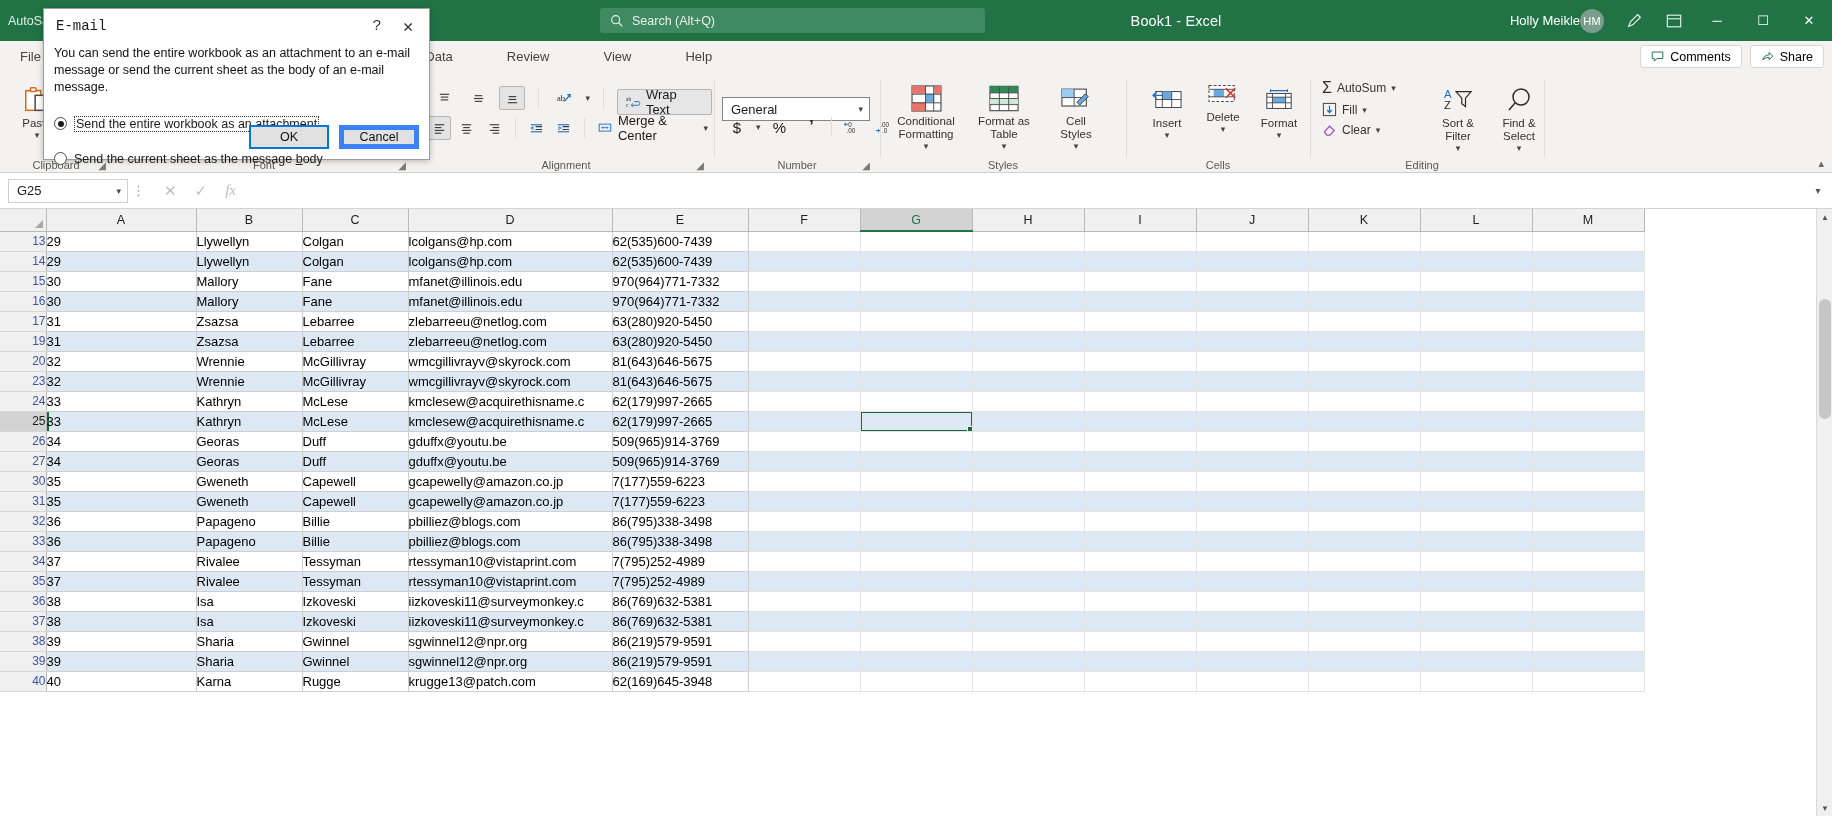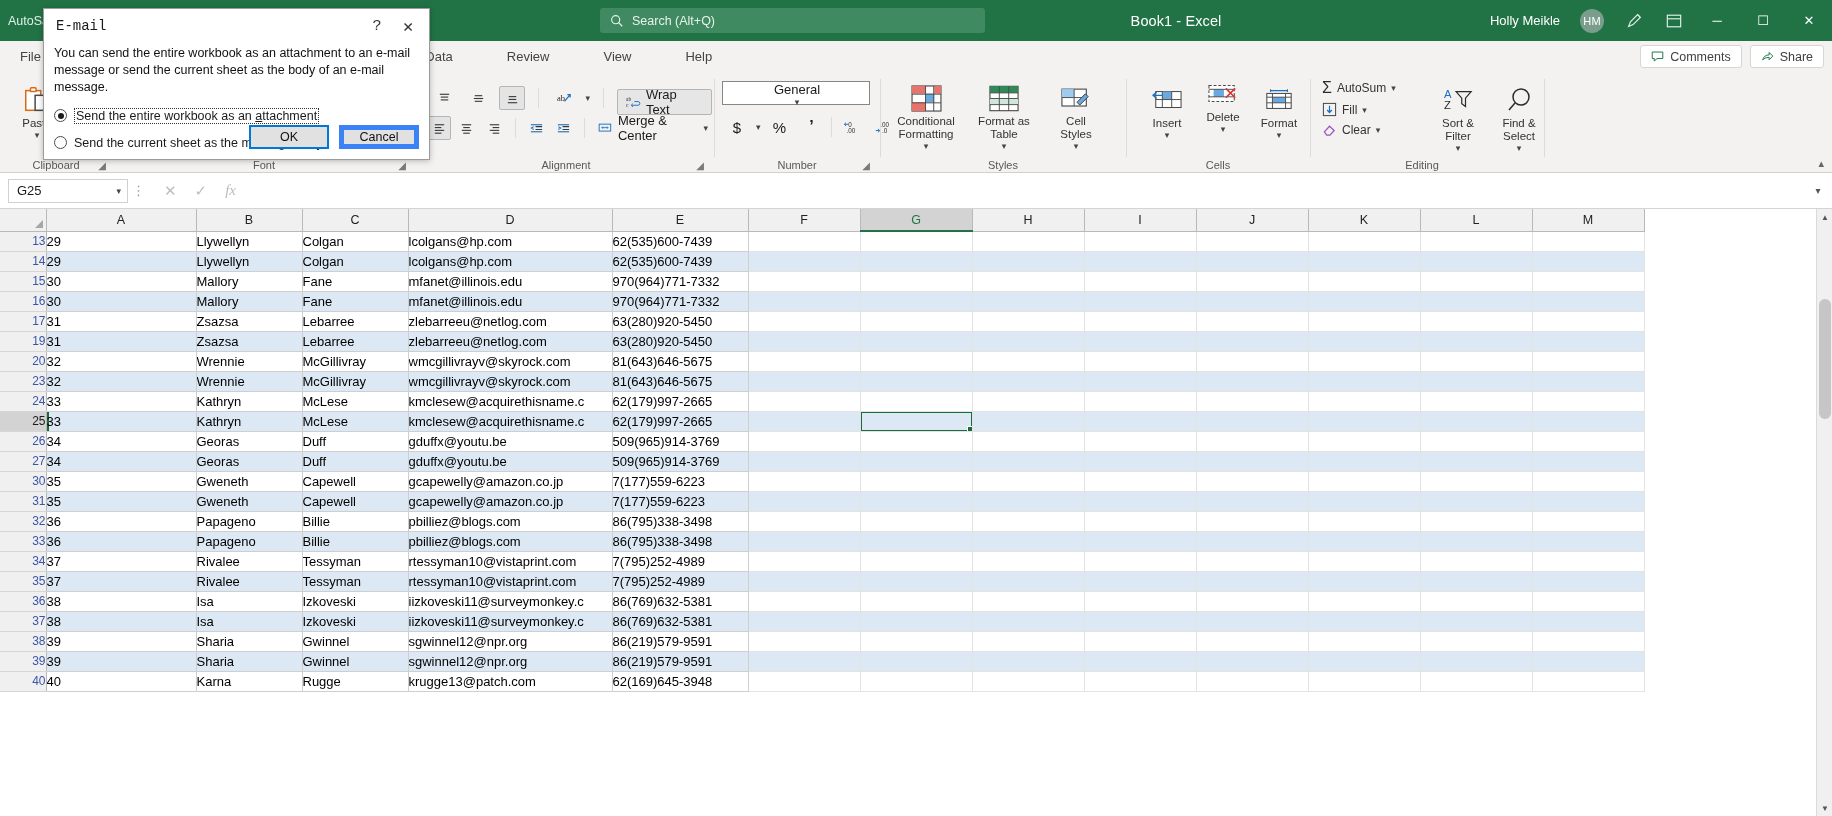--- a/index.html
+++ b/index.html
@@ -19,21 +19,21 @@
   }
   .tb-left { display:flex; align-items:center; gap:6px; padding-left:8px; width:520px; }
   .tb-autosave { font-size:12.5px; color:#dff0e6; white-space:nowrap; }
   .tb-title { flex:1; text-align:center; font-size:14.5px; color:#fff; letter-spacing:.1px;}
   .tb-search {
     position:absolute; left:600px; top:8px; width:385px; height:25px;
     background:#3f8a60; border-radius:3px; display:flex; align-items:center;
     padding-left:10px; gap:8px; color:#e8f3ec; font-size:12.5px;
   }
   .tb-right { position:absolute; right:0; top:0; height:41px; display:flex; align-items:center; }
-  .tb-user { display:flex; align-items:center; gap:20px; font-size:13px; color:#fff; margin-right:10px; }
+  .tb-user { display:flex; align-items:center; gap:0; font-size:13px; color:#fff; margin-right:10px; }
   .avatar {
     width:24px; height:24px; border-radius:50%;
     background:#7b9e8c; color:#fff; font-size:11px;
     display:flex; align-items:center; justify-content:center; letter-spacing:.3px;
   }
   .tb-icon { width:40px; height:41px; display:flex; align-items:center; justify-content:center; }
   .tb-winbtn { width:46px; height:41px; display:flex; align-items:center; justify-content:center; color:#fff; }
 
   
   .ghost {
@@ -46,21 +46,21 @@
   
   .tabbar {
     position:absolute; left:0; top:41px; width:1832px; height:30px;
     background:#f3f2f1; display:flex; align-items:center; padding-left:8px; gap:14px;
   }
   .tab { padding:4px 12px; font-size:13px; color:#444; border-radius:3px 3px 0 0; white-space:nowrap; }
   .tabbar-right { position:absolute; right:8px; top:4px; display:flex; gap:8px; }
   .pillbtn {
     border:1px solid #d6d6d6; background:#fff; border-radius:3px;
     height:23px; padding:0 10px; display:flex; align-items:center; gap:6px;
-    font-size:12.5px; color:#404040;
+    font-size:12.5px; color:#000000;
   }
 
   
   .ribbon {
     position:absolute; left:0; top:71px; width:1832px; height:102px;
     background:#f3f2f1; border-bottom:1px solid #d2d0ce;
   }
   .rgroup { position:absolute; top:0; height:102px; }
   .rgroup .glabel {
     position:absolute; bottom:2px; left:0; width:100%; text-align:center;
@@ -154,21 +154,21 @@
     position:absolute; left:43px; top:8px; width:387px; height:152px;
     background:#fff; border:1px solid #9b9b9b; box-shadow:0 1px 6px rgba(0,0,0,.25);
     z-index:50;
   }
   .dlg-title { height:34px; display:flex; align-items:center; padding:0 4px 0 12px;font-family:Liberation Mono, monospace; }
   .dlg-title .t { flex:1; font-size:14px; color:#1a1a1a; }
   .dlg-title .help { width:28px; text-align:center; font-size:15px; color:#333; }
   .dlg-title .x { width:34px; text-align:center; font-size:17px; color:#333; }
   .dlg-body { padding:2px 10px 0 10px; }
   .dlg-msg { font-size:12.5px; line-height:1.35; color:#111; }
-  .radio-row { display:flex; align-items:center; gap:7px; margin-top:12px; font-size:12.5px; }
+  .radio-row { display:flex; align-items:center; gap:7px; margin-top:20px; font-size:12.5px; }
   .radio {
     width:13px; height:13px; border-radius:50%; border:1px solid #4c4c4c; background:#fff;
     display:flex; align-items:center; justify-content:center; flex:0 0 auto;
   }
   .radio .dot { width:6px; height:6px; border-radius:50%; background:#1a1a1a; }
   .radio-label.focus { border:1px dotted #333; padding:0 1px; }
   .dlg-btns { position:absolute; right:10px; bottom:10px; display:flex; gap:10px; }
   .dbtn {
     width:80px; height:24px; font-size:12.5px; color:#111; background:#e1e1e1;
     border:5px solid #3b82f6; display:flex; align-items:center; justify-content:center;
@@ -385,21 +385,21 @@
           <span>Merge &amp; Center</span>
           <span class="chev">▾</span>
         </div>
       </div>
       <div class="glabel">Alignment</div>
       <div class="dlglaunch" style="right:8px;">◢</div>
     </div>
     <div class="rsep" style="left:714px;"></div>
 
     <div class="rgroup" style="left:716px; width:162px;">
-      <div class="numcombo" style="position:absolute; left:6px; top:10px;flex-direction:column;">
+      <div class="numcombo" style="position:absolute; left:6px; top:26px;">
         <span>General</span>
         <span class="chev">▾</span>
       </div>
       <div style="position:absolute; left:8px; top:44px; display:flex; align-items:center; gap:6px;">
         <div class="minibtn">
           <span style="font-size:15px;">$</span>
         </div>
         <span class="chev">▾</span>
         <div class="minibtn">
           <span style="font-size:15px;">%</span>

